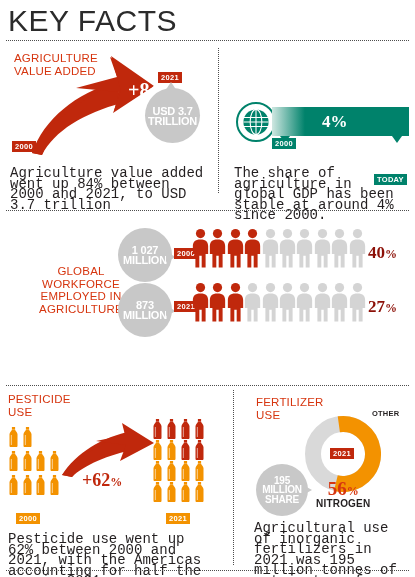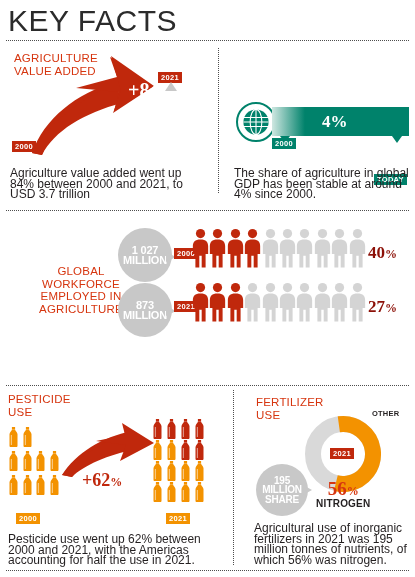--- a/index.html
+++ b/index.html
@@ -16,22 +16,22 @@
   .dotrule{position:absolute;height:0;border-top:1.4px dotted #4d4d4d;}
   .dotrule.v{position:absolute;width:0;height:auto;border-top:none;
              border-left:1.4px dotted #4d4d4d;}
 
   
   .head{position:absolute;color:#d6350f;font-weight:normal;font-size:11.5px;
         line-height:12.5px;letter-spacing:.2px;}
   .head.center{text-align:center;}
 
   
-  .cap{position:absolute;font-size:12px;line-height:10.5px;color:#231f20;
-       font-family:Liberation Sans, sans-serif;}
+  .cap{position:absolute;font-size:14px;line-height:10.5px;color:#231f20;
+       font-family:Liberation Mono, monospace;}
 
   
   .ytag{position:absolute;background:#c0280c;color:#ffffff;font-size:7.5px;
         font-weight:bold;letter-spacing:.3px;padding:1.5px 3px 1.5px 3px;
         line-height:8px;}
   .ytag.orange{background:#f39200;}
   .ytag.teal{background:#00826b;}
 
   
   .bubble{position:absolute;background:#c8c8c8;border-radius:50%;
@@ -90,20 +90,26 @@
     <path d="M93 1 L 136 31 L 95 58 L 103 36 Z" fill="#c0280c"></path>
   </svg>
 
   <div class="pct-big" style="left:99px;top:79px;font-size:0;margin-left:29px;">
     <span style="font-size:20px;font-family:'Liberation Serif',serif;">+84</span><span style="font-size:13px;font-family:'Liberation Serif',serif;">%</span>
   </div>
 
   <div class="ytag" style="left:12px;top:141px;">2000</div>
   <div class="ytag" style="left:158px;top:72px;">2021</div>
 
+  <div class="bubble" style="left:145px;top:88px;width:55px;height:55px;">
+    <div class="btxt">
+      <span>USD 3.7</span><br>
+      <span>TRILLION</span>
+    </div>
+  </div>
   <div class="tail" style="left:165px;top:82px;border-left:6px solid transparent;border-right:6px solid transparent;border-bottom:9px solid #c8c8c8;"></div>
 
   <div class="cap" style="left:10px;top:168px;width:196px;">Agriculture value added went up 84% between 2000 and 2021, to USD 3.7 trillion</div>
 
   <div class="dotrule v" style="left:218px;top:48px;height:145px;"></div>
 
 
   <svg class="globe" style="left:236px;top:102px;width:40px;height:40px;" viewBox="0 0 40 40">
     <circle cx="20" cy="20" r="14" fill="#00826b"></circle>
     <g stroke="#ffffff" stroke-width="1.2" fill="none">

